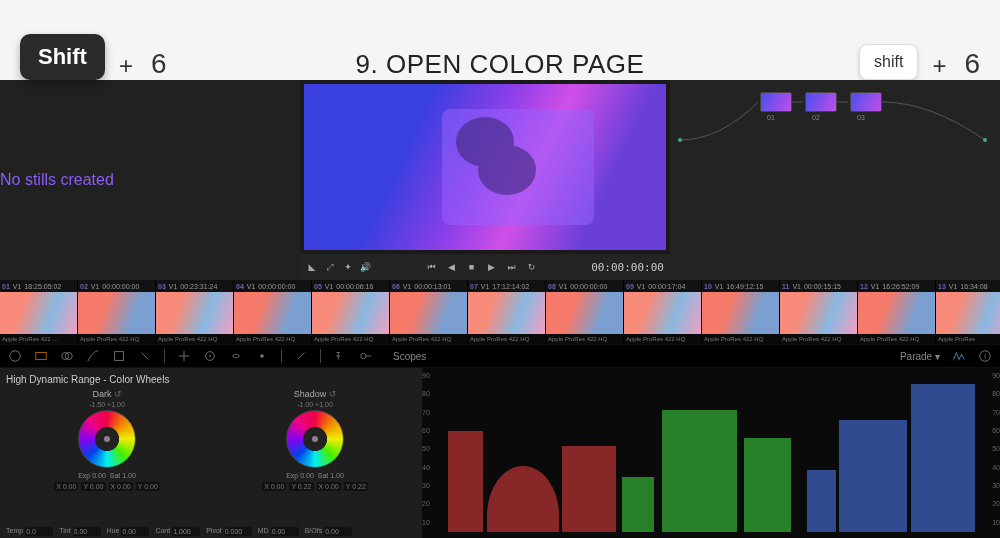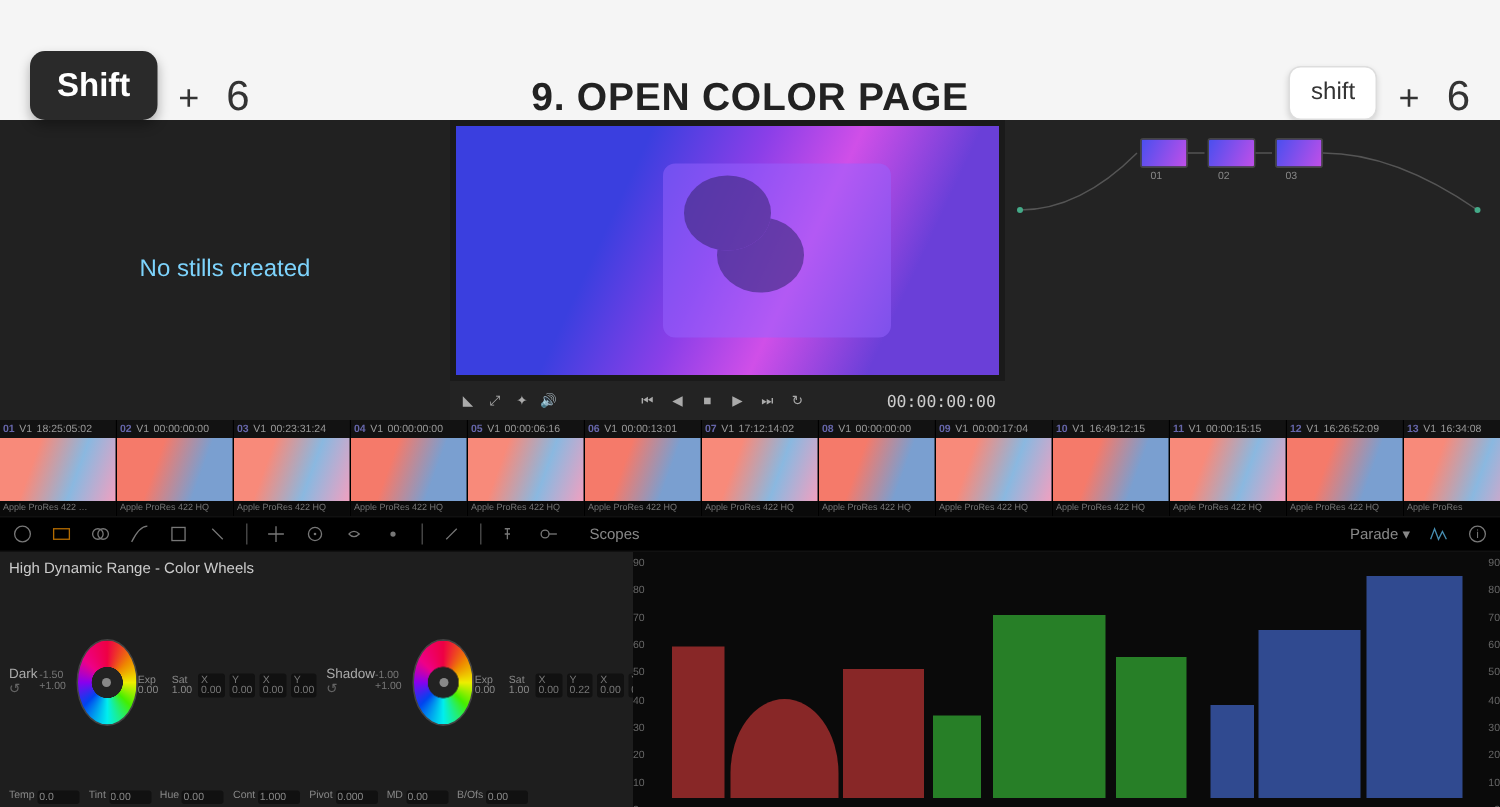--- a/index.html
+++ b/index.html
@@ -1,23 +1,23 @@
 <!DOCTYPE html>
 <html><head>
 <meta charset="utf-8">
 <style>
 html,body{margin:0;padding:0;width:1000px;height:538px;background:#1e1e1e;font-family:-apple-system,Helvetica,Arial,sans-serif;overflow:hidden}
 .tutorial-bar{height:80px;background:#f5f5f5;display:flex;align-items:flex-end;padding:0 20px;position:relative}
 .key-dark{background:#2a2a2a;color:#fff;border-radius:10px;padding:10px 18px;font-weight:700;font-size:22px;box-shadow:0 4px 8px rgba(0,0,0,.3)}
 .key-light{background:#fff;color:#333;border-radius:8px;padding:8px 14px;font-weight:500;font-size:16px;box-shadow:0 2px 4px rgba(0,0,0,.15);border:1px solid #ddd}
 .plus{font-size:24px;margin:0 14px;color:#333}
 .num{font-size:28px;color:#333;margin-left:4px}
-.title{position:absolute;left:50%;transform:translateX(-50%);font-size:26px;font-weight:700;color:#222;letter-spacing:.5px}
+.title{position:absolute;left:50%;transform:translateX(-50%);font-size:26px;font-weight:400;color:#222;letter-spacing:.5px}
 .upper{display:flex;height:200px;background:#212121}
-.stills{width:300px;display:flex;align-items:center;justify-content:center;color:#7dd3fc;font-size:16px}
+.stills{width:300px;display:flex;align-items:center;color:#8b5cf6;font-size:16px}
 .viewer{width:370px;background:#1a1a1a;display:flex;flex-direction:column}
 .v-img{flex:1;margin:4px;background:linear-gradient(115deg,#3a3fdf 30%,#8b3fe8 48%,#d04fe8 62%,#6a3fd8 80%);position:relative;overflow:hidden}
 .v-img::before{content:"";position:absolute;left:38%;top:15%;width:42%;height:70%;background:rgba(150,100,255,.5);border-radius:8px}
 .v-img::after{content:"";position:absolute;left:42%;top:20%;width:16%;height:30%;background:rgba(60,40,120,.6);border-radius:50%;box-shadow:22px 28px 0 rgba(60,40,120,.6)}
 .transport{height:26px;background:#232323;display:flex;align-items:center;padding:0 6px;color:#aaa;font-size:9px;gap:6px}
 .controls{margin-left:auto;display:flex;gap:8px;align-items:center;margin-right:auto}
 .ctrl{width:12px;height:12px;display:flex;align-items:center;justify-content:center;color:#aaa}
 .timecode{font-family:monospace;font-size:11px;color:#ccc}
 .nodes{flex:1;background:#232323;position:relative}
 .node-thumb{position:absolute;width:30px;height:18px;border-radius:2px;background:linear-gradient(115deg,#4a4fef,#c04fe8);border:1px solid #444}
@@ -33,21 +33,21 @@
 .clip-ftr{height:10px;background:#0a0a0a;font-size:6px;color:#777;display:flex;align-items:center;padding:0 2px;overflow:hidden;white-space:nowrap}
 .toolrow{height:22px;background:#000000;display:flex;align-items:center;padding:0 8px;gap:12px;border-top:1px solid #111;border-bottom:1px solid #111;font-size:10px;color:#888}
 .tool-ico{width:14px;height:14px;opacity:.7}
 .tool-sep{width:1px;height:14px;background:#444}
 .scopes-lbl{margin-left:8px}
 .parade-lbl{margin-left:auto}
 .bottom{display:flex;height:172px;background:#1e1e1e}
 .wheels{width:410px;display:flex;flex-direction:column;padding:4px 6px;font-size:9px;color:#aaa}
 .wheel-title{font-size:10px;color:#ccc;margin:2px 0 4px}
 .wheel-row{display:flex;gap:6px;flex:1}
-.wheel-item{flex:1;display:flex;flex-direction:row;align-items:center}
+.wheel-item{flex:1;display:flex;flex-direction:column;align-items:center}
 .wheel-name{font-size:9px;margin-bottom:2px}
 .wheel-val{font-size:7px;color:#777;margin-bottom:2px}
 .wheel-circle{width:56px;height:56px;border-radius:50%;background:radial-gradient(circle at 50% 50%,#222 30%,transparent 31%),conic-gradient(#e04,#e80,#ee0,#4e0,#0ee,#04e,#80e,#e08,#e04);border:1px solid #444;position:relative}
 .wheel-circle::after{content:"";position:absolute;left:50%;top:50%;width:6px;height:6px;background:#888;border-radius:50%;transform:translate(-50%,-50%)}
 .exp-sat{display:flex;gap:4px;font-size:7px;margin-top:4px;color:#888}
 .inputs{display:flex;gap:3px;font-size:7px;color:#777;margin-top:3px}
 .inputs span{background:#111;padding:1px 2px;border-radius:2px}
 .globals{display:flex;gap:6px;font-size:7px;color:#888;margin-top:6px;flex-wrap:wrap}
 .globals > span{display:flex;gap:2px;align-items:flex-start}
 .globals input{width:26px;background:#111;border:none;color:#888;font-size:7px;padding:1px;border-radius:2px}

